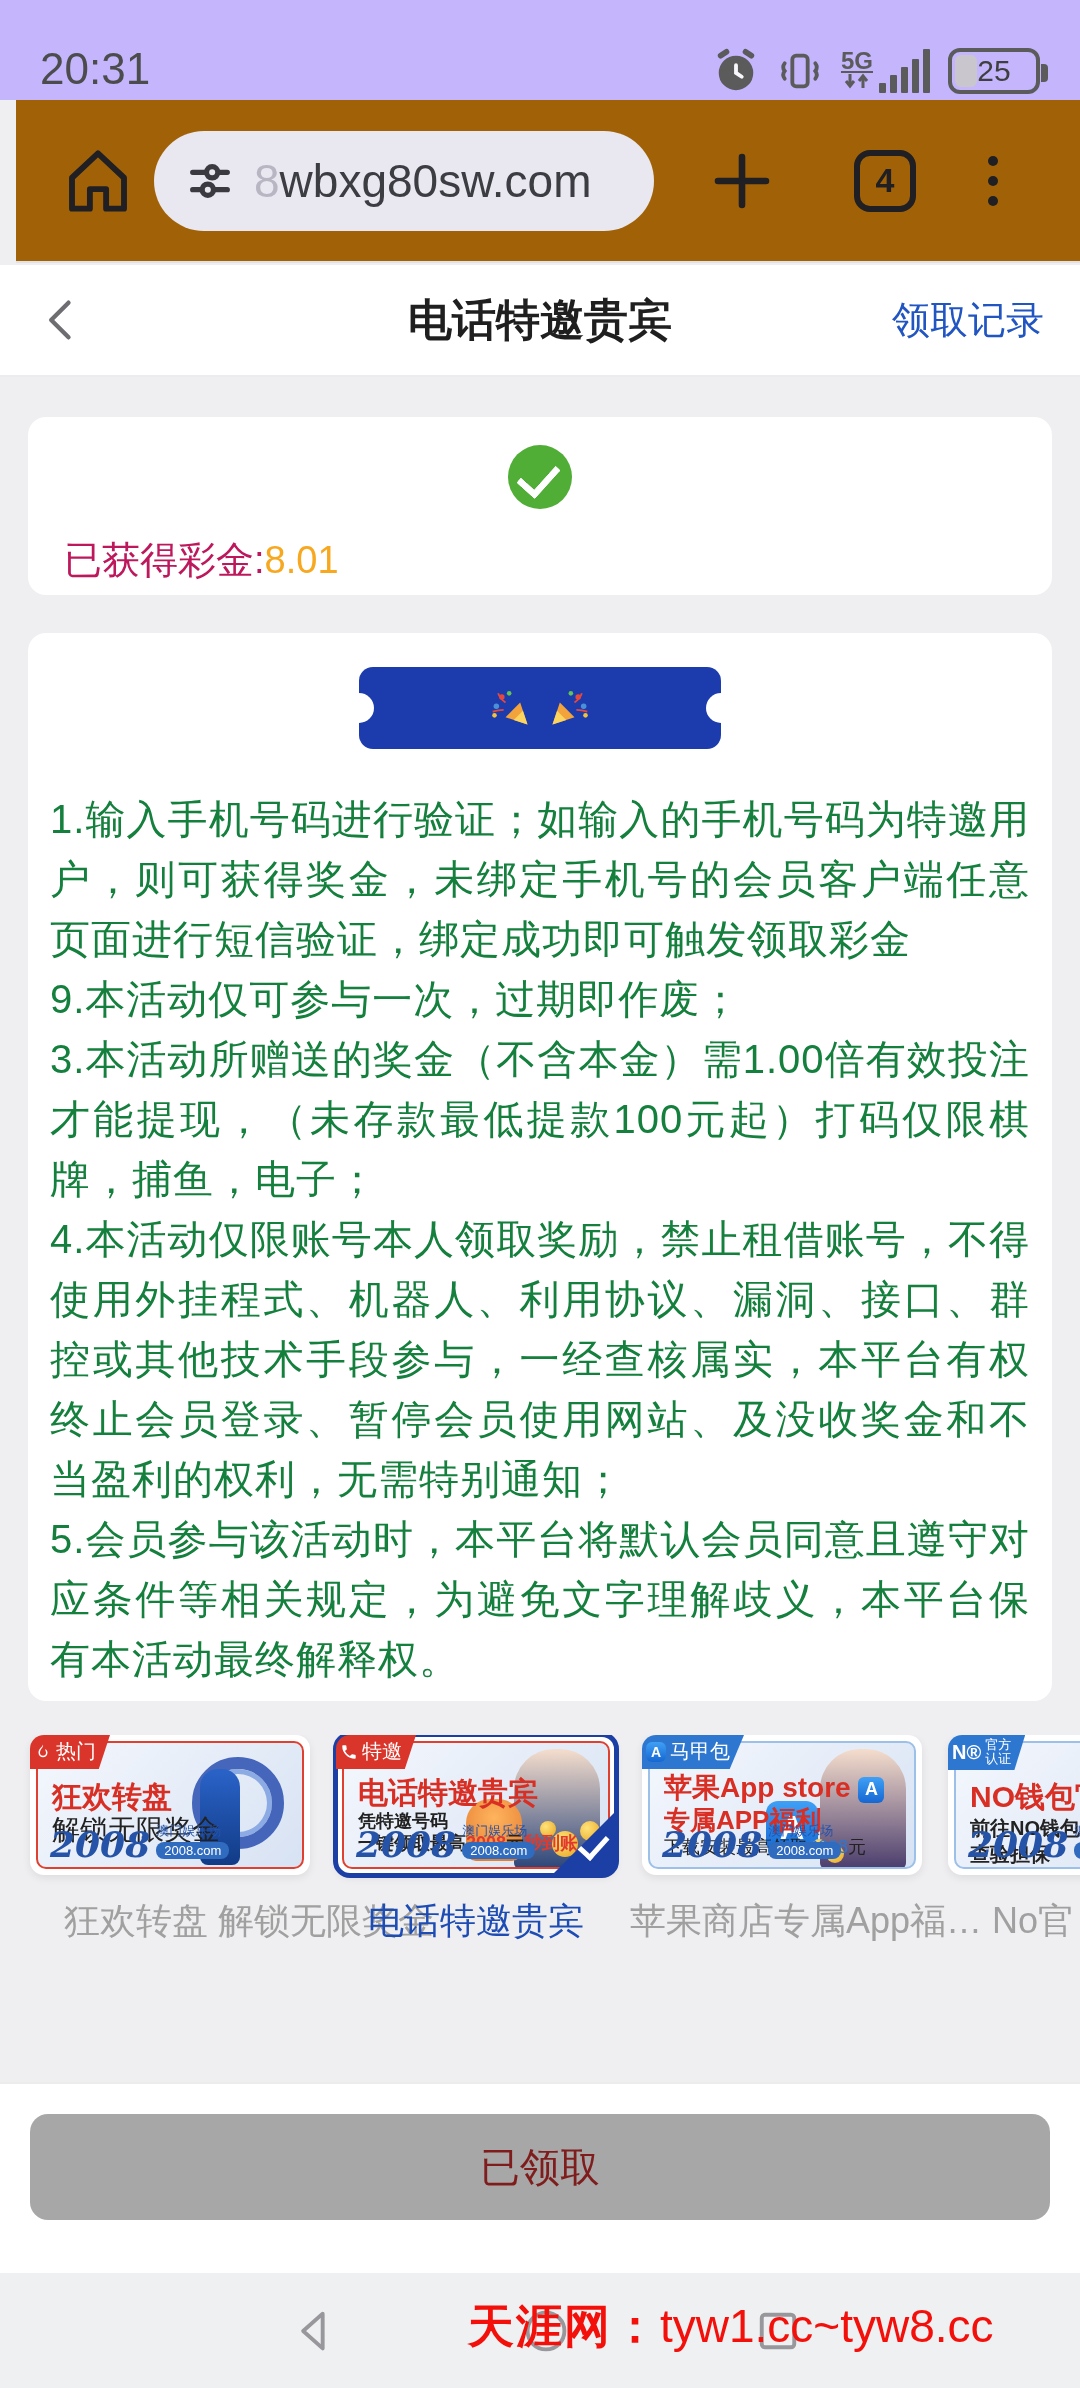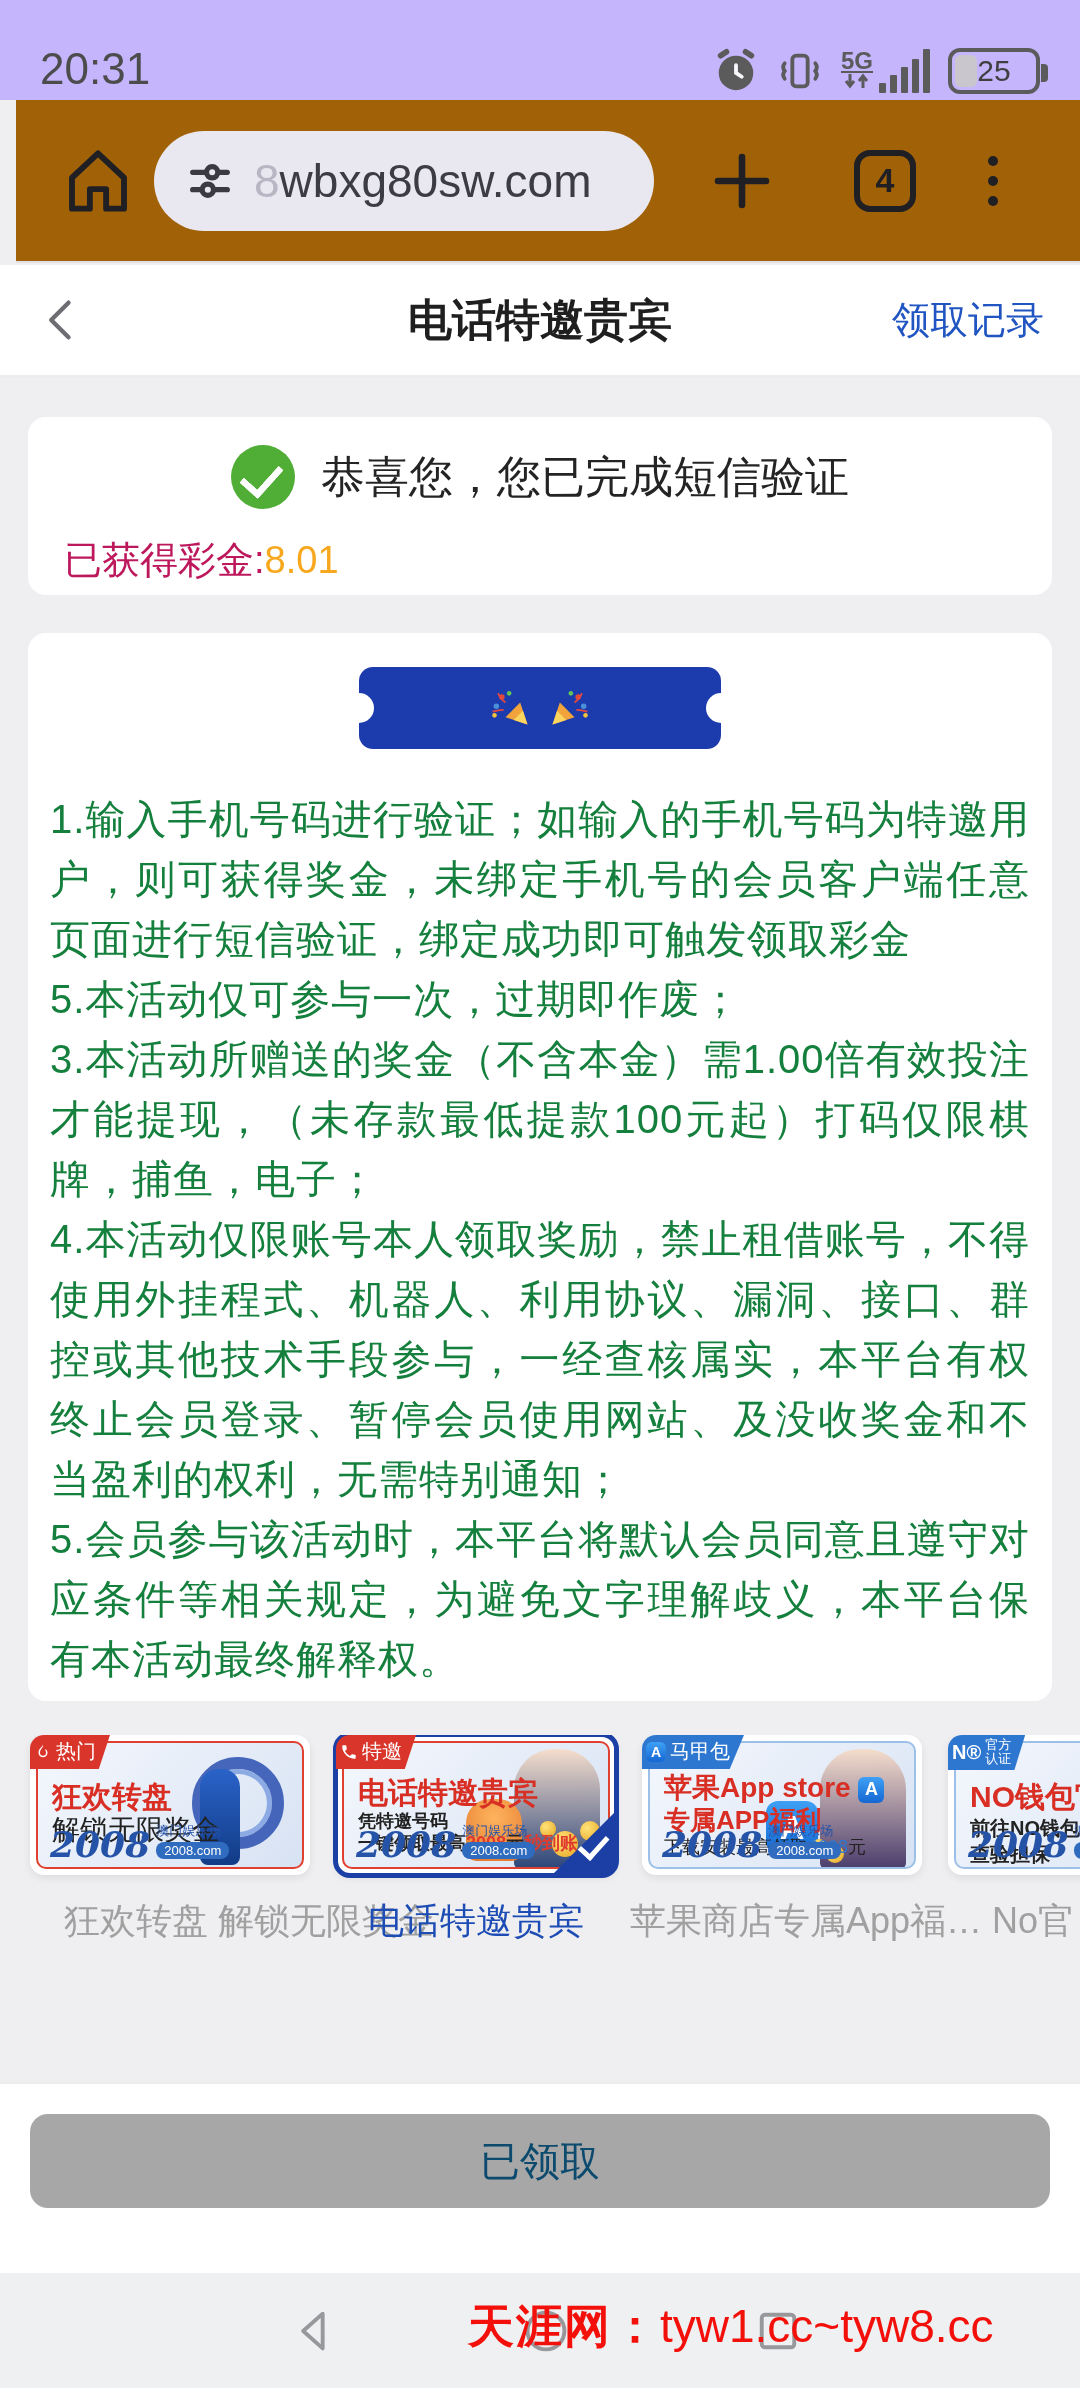--- a/index.html
+++ b/index.html
@@ -87,21 +87,21 @@
   .art-girl { position:absolute; right:8px; top:6px; width:86px; height:120px; background:linear-gradient(#f7dcc8,#17336b); border-radius:40px 40px 6px 6px; opacity:.9; }
   .art-tiger { position:absolute; right:86px; bottom:6px; width:56px; height:62px; background:radial-gradient(circle at 50% 30%,#ffb45e,#e0742a); border-radius:24px 24px 10px 10px; }
   .appstore-sq { position:absolute; right:96px; bottom:14px; width:52px; height:52px; border-radius:12px; background:linear-gradient(#3fa0f5,#1567d2); color:#fff; font-size:34px; font-weight:bold; display:flex; align-items:center; justify-content:center; }
   .appstore-mini { display:inline-flex; width:26px; height:26px; border-radius:6px; background:linear-gradient(#3fa0f5,#1567d2); color:#fff; font-size:18px; font-weight:bold; align-items:center; justify-content:center; vertical-align:middle; }
   .captions { position:absolute; top:1518px; left:0; right:0; height:50px; }
   .cap { position:absolute; font-size:36px; color:#a0a0a0; white-space:nowrap; }
   .cap.sel { color:#1d4cb5; }
 
   
   .footer { position:absolute; left:0; right:0; top:2082px; height:191px; background:#ffffff; border-top:2px solid #ececec; }
-  .claim-btn { position:absolute; left:30px; right:30px; top:30px; height:94px; background:#a7a7a7; border:none; border-radius:18px; color:#0c4a6e; font-size:40px; font-family:inherit; }
+  .claim-btn { position:absolute; left:30px; right:30px; top:30px; height:106px; background:#a7a7a7; border:none; border-radius:18px; color:#7f1d1d; font-size:40px; font-family:inherit; }
 
   
   .navbar { position:absolute; left:0; right:0; top:2273px; height:115px; background:#eff0f2; }
   .nav-ico { position:absolute; top:50%; transform:translateY(-50%); color:#98989c; display:flex; }
   .nav-back { left:288px; } .nav-home { left:520px; } .nav-recent { left:752px; }
   .watermark { position:absolute; left:468px; top:2296px; white-space:nowrap; font-size:46px; color:#f4100a; z-index:9; }
   .watermark .wm-cn { font-weight:bold; letter-spacing:2px; }
 </style>
 </head>
 <body>
@@ -188,21 +188,20 @@
     </span>
     <span class="page-title">电话特邀贵宾</span>
     <a class="record-link">领取记录</a>
   </div>
 
   <div class="content">
 
     <div class="card success-card">
       <div class="success-row">
         <span class="check-circle"></span>
-        <span class="success-msg">恭喜您，您已完成短信验证</span>
       </div>
       <div class="bonus-line">
         <span class="bonus-label">已获得彩金:</span><span class="bonus-amount">8.01</span>
       </div>
     </div>
 
     <div class="card desc-card">
       <div class="ribbon">
         <span class="notch l"></span>
         <svg class="popper mirror" viewBox="0 0 48 48">
@@ -220,21 +219,21 @@
           <circle cx="34" cy="12" r="3" fill="#e6483d"></circle>
             <circle cx="40" cy="22" r="3" fill="#4a90d9"></circle>
           <circle cx="26" cy="8" r="2.5" fill="#62c454"></circle>
             <circle cx="42" cy="32" r="2.5" fill="#f2c23c"></circle>
           <path d="M30 18 Q36 14 38 8M32 26 Q38 26 44 28" stroke="#e6483d" stroke-width="2" fill="none"></path>
         </svg>
         <span class="notch r"></span>
       </div>
       <div class="rules">
         <p>1.输入手机号码进行验证；如输入的手机号码为特邀用户，则可获得奖金，未绑定手机号的会员客户端任意页面进行短信验证，绑定成功即可触发领取彩金</p>
-        <p>5.本活动仅可参与一次，过期即作废；</p>
+        <p>9.本活动仅可参与一次，过期即作废；</p>
         <p>3.本活动所赠送的奖金（不含本金）需1.00倍有效投注才能提现，（未存款最低提款100元起）打码仅限棋牌，捕鱼，电子；</p>
         <p>4.本活动仅限账号本人领取奖励，禁止租借账号，不得使用外挂程式、机器人、利用协议、漏洞、接口、群控或其他技术手段参与，一经查核属实，本平台有权终止会员登录、暂停会员使用网站、及没收奖金和不当盈利的权利，无需特别通知；</p>
         <p>5.会员参与该活动时，本平台将默认会员同意且遵守对应条件等相关规定，为避免文字理解歧义，本平台保有本活动最终解释权。</p>
       </div>
     </div>
 
     <div class="carousel">
 
       <div class="promo">
         <div class="promo-inner">

